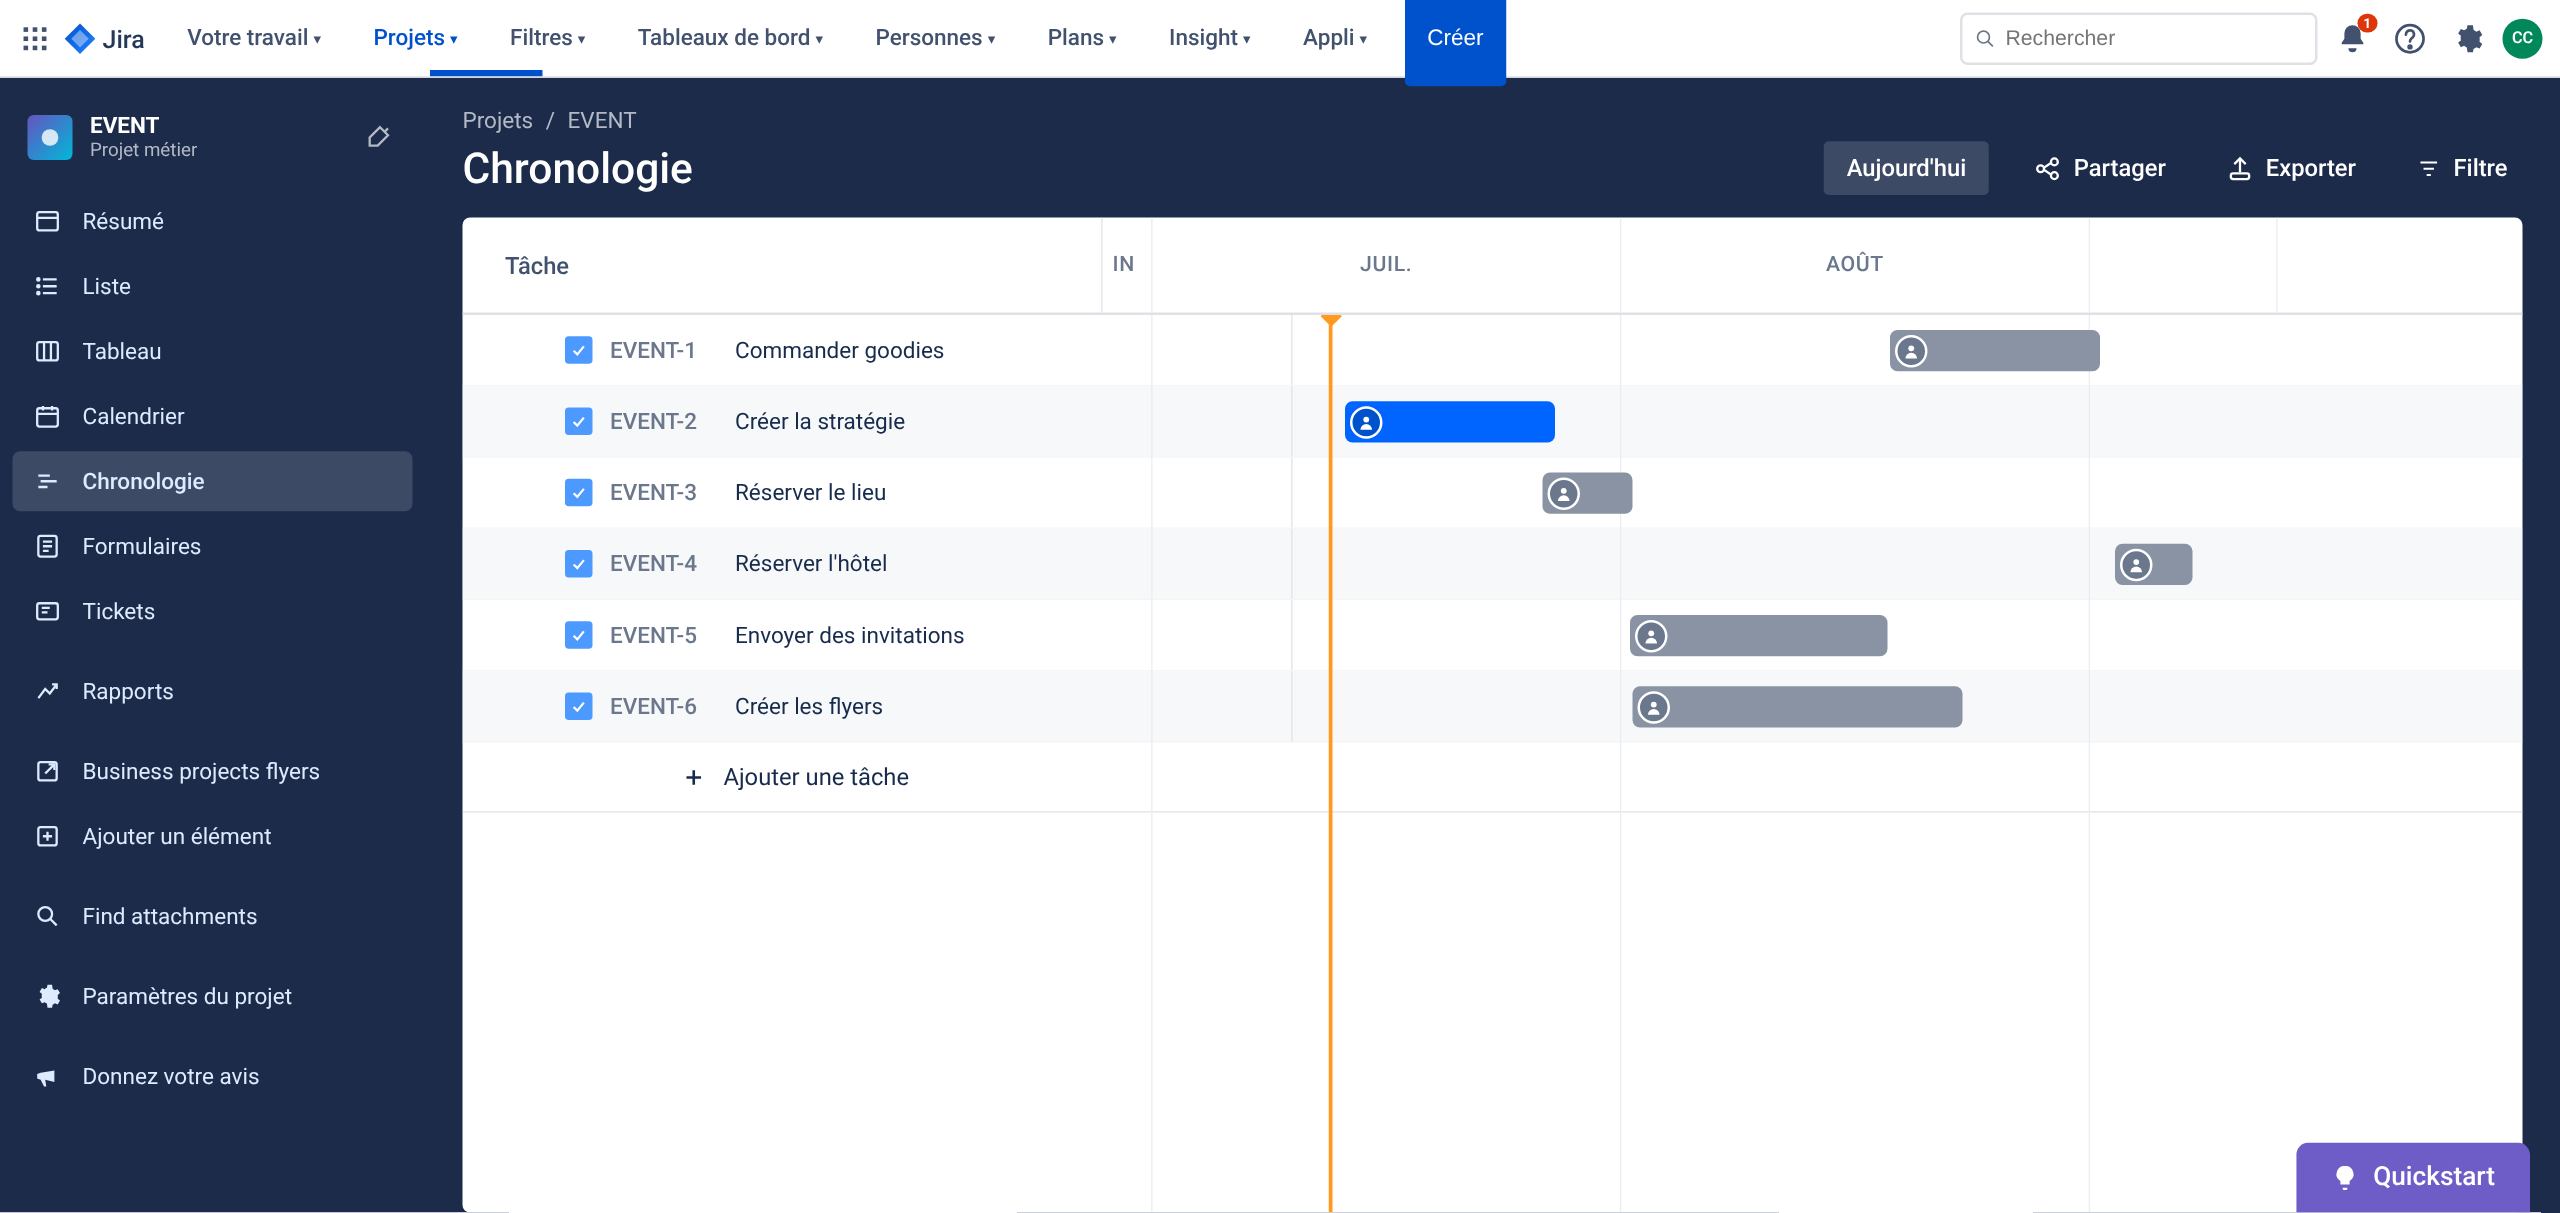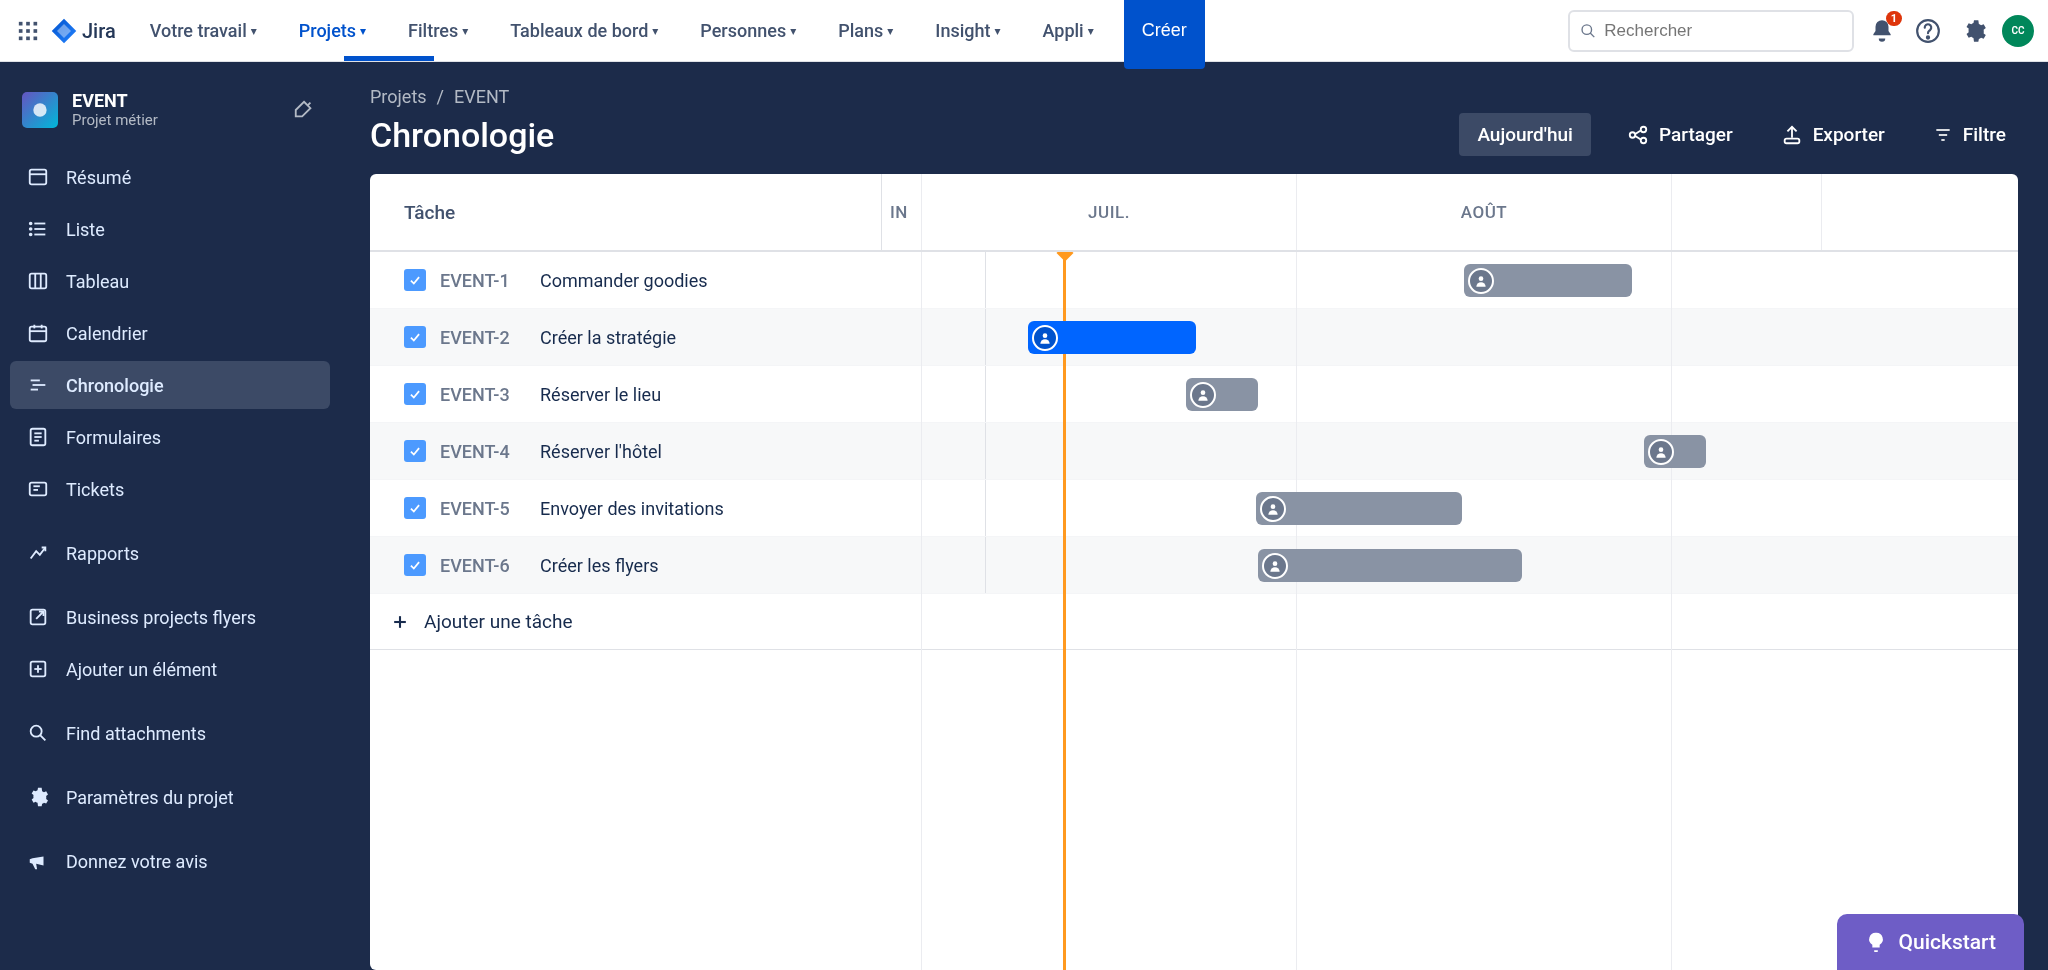--- a/index.html
+++ b/index.html
@@ -15,21 +15,21 @@
 .nav-item.active { color: #0052cc; }
 .chev { font-size: 12px; color: #42526e; }
 .nav-item.active .chev { color: #0052cc; }
 .active-underline { position: absolute; height: 5px; background: #0052cc; bottom: 0; left: 344px; width: 90px; }
 .btn-primary { background: #0052cc; color: #fff; border: none; padding: 28px 18px; font-size: 18px; font-weight: 500; border-radius: 4px; cursor: pointer; margin-left: 12px; }
 .topbar-right { margin-left: auto; display: flex; align-items: center; gap: 10px; }
 .search-box { position: relative; width: 286px; height: 42px; border: 2px solid #dfe1e6; border-radius: 6px; display: flex; align-items: center; padding: 0 10px; }
 .search-box input { border: none; outline: none; font-size: 17px; width: 100%; color: #5e6c84; background: transparent; margin-left: 8px; }
 .icon-btn { width: 36px; height: 36px; display: flex; align-items: center; justify-content: center; cursor: pointer; color: #42526e; border-radius: 50%; position: relative; }
 .badge { position: absolute; top: -2px; right: -2px; background: #de350b; color: #fff; font-size: 11px; font-weight: 700; border-radius: 8px; padding: 1px 5px; }
-.avatar { width: 32px; height: 32px; background: #00875a; color: #fff; font-size: 10px; font-weight: 600; display: flex; align-items: center; justify-content: center; border-radius: 50%; cursor: pointer; }
+.avatar { width: 32px; height: 32px; background: #00875a; color: #fff; font-size: 13px; font-weight: 600; display: flex; align-items: center; justify-content: center; border-radius: 50%; cursor: pointer; }
 
 
 .main { display: flex; height: calc(970px - 62px); }
 
 
 .sidebar { width: 340px; background: #1c2b4a; color: #deebff; padding: 24px 10px; display: flex; flex-direction: column; gap: 4px; overflow-y: auto; flex-shrink: 0; }
 .project-header { display: flex; align-items: center; gap: 14px; padding: 4px 12px 20px; }
 .project-icon { width: 36px; height: 36px; background: linear-gradient(135deg,#6554c0,#00b8d9); border-radius: 5px; display: flex; align-items: center; justify-content: center; }
 .project-meta { flex: 1; }
 .project-name { font-size: 18px; font-weight: 700; color: #fff; }
@@ -56,32 +56,32 @@
 .task-col-head { width: 512px; border-right: 1px solid #dfe1e6; display: flex; align-items: center; padding-left: 34px; font-size: 19px; font-weight: 500; color: #42526e; flex-shrink: 0; }
 .months-head { flex: 1; display: flex; position: relative; }
 .month { flex: 1; border-right: 1px solid #ebecf0; display: flex; align-items: center; justify-content: center; font-size: 17px; font-weight: 500; color: #6b778c; letter-spacing: .5px; }
 .month.tiny { flex: 0 0 40px; justify-content: flex-start; padding-left: 8px; }
 .month.last { flex: 0 0 150px; }
 
 .timeline-body { flex: 1; position: relative; overflow-y: auto; }
 .task-rows { display: flex; flex-direction: column; }
 .task-row { display: flex; height: 57px; border-bottom: 1px solid #f4f5f7; }
 .task-row.alt { background: #f7f8f9; }
-.task-info { width: 616px; border-right: 1px solid #dfe1e6; display: flex; align-items: center; padding-left: 34px; gap: 14px; flex-shrink: 0; }
+.task-info { width: 616px; border-right: 1px solid #dfe1e6; display: flex; align-items: center; padding-left: 34px; gap: 14px; flex-shrink: 0; margin-left: 48px; }
 .task-check { width: 22px; height: 22px; background: #4c9aff; border-radius: 3px; display: flex; align-items: center; justify-content: center; color: #fff; font-size: 14px; flex-shrink: 0; }
 .task-key { font-size: 18px; color: #6b778c; font-weight: 500; min-width: 86px; }
 .task-title { font-size: 18px; color: #172b4d; }
 .gantt-area { flex: 1; position: relative; }
 .bar { position: absolute; height: 33px; top: 12px; background: #8993a4; border-radius: 6px; display: flex; align-items: center; padding-left: 4px; }
 .bar.blue { background: #0065ff; }
 .bar-avatar { width: 26px; height: 26px; border-radius: 50%; background: #6b778c; border: 2px solid #fff; display: flex; align-items: center; justify-content: center; }
 .bar.blue .bar-avatar { background: #0052cc; }
 
 .add-task-row { height: 56px; display: flex; align-items: center; border-bottom: 1px solid #dfe1e6; }
-.add-task-inner { width: 512px; display: flex; align-items: center; gap: 14px; padding-left: 20px; font-size: 19px; color: #172b4d; cursor: pointer; }
+.add-task-inner { width: 512px; display: flex; align-items: center; gap: 14px; padding-left: 20px; font-size: 19px; color: #172b4d; cursor: pointer; justify-content: center; }
 
 .month-separators { position: absolute; top: 0; left: 512px; right: 0; bottom: 0; pointer-events: none; display: flex; }
 .sep { border-right: 1px solid #ebecf0; }
 .today-line { position: absolute; top: 0; bottom: 0; width: 3px; background: #ff991f; pointer-events: none; }
 .today-marker { position: absolute; width: 12px; height: 12px; background: #ff991f; transform: rotate(45deg); }
 
 
 .quickstart { position: fixed; right: 24px; bottom: 0; background: #6e5dc6; color: #fff; padding: 16px 28px; border-radius: 10px 10px 0 0; display: flex; align-items: center; gap: 12px; font-size: 21px; font-weight: 500; cursor: pointer; }
 
 svg { display: block; }

